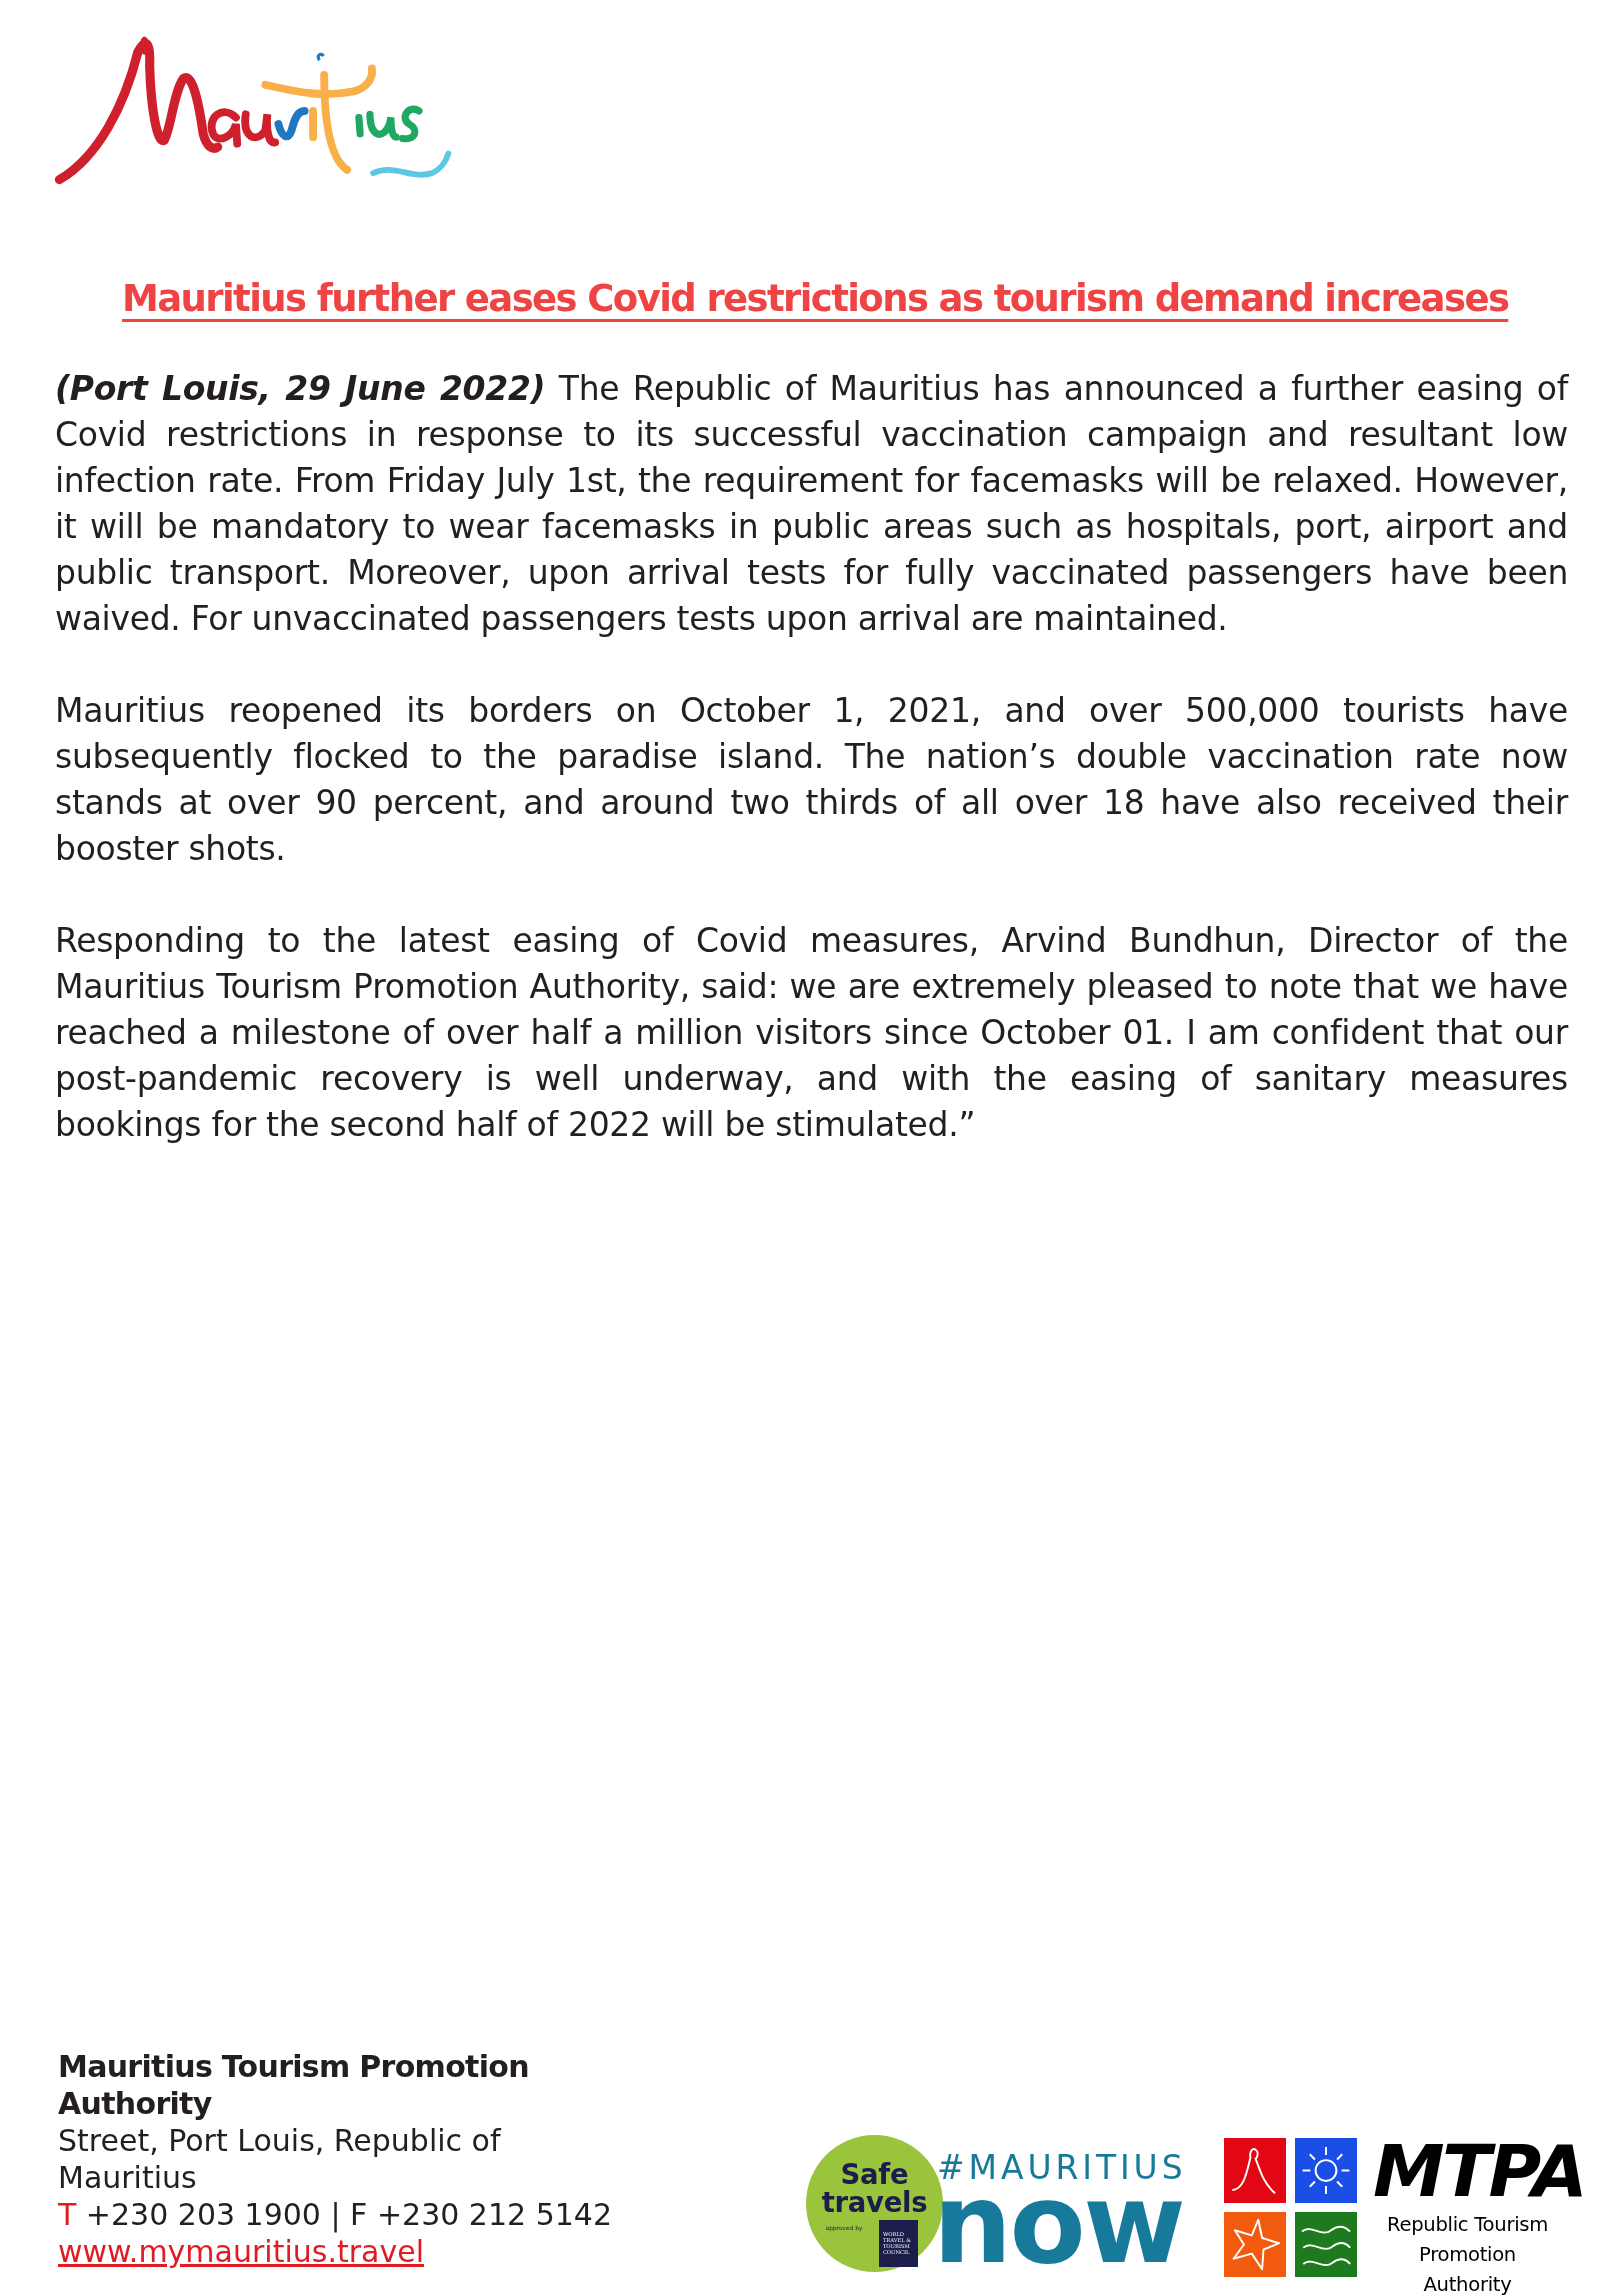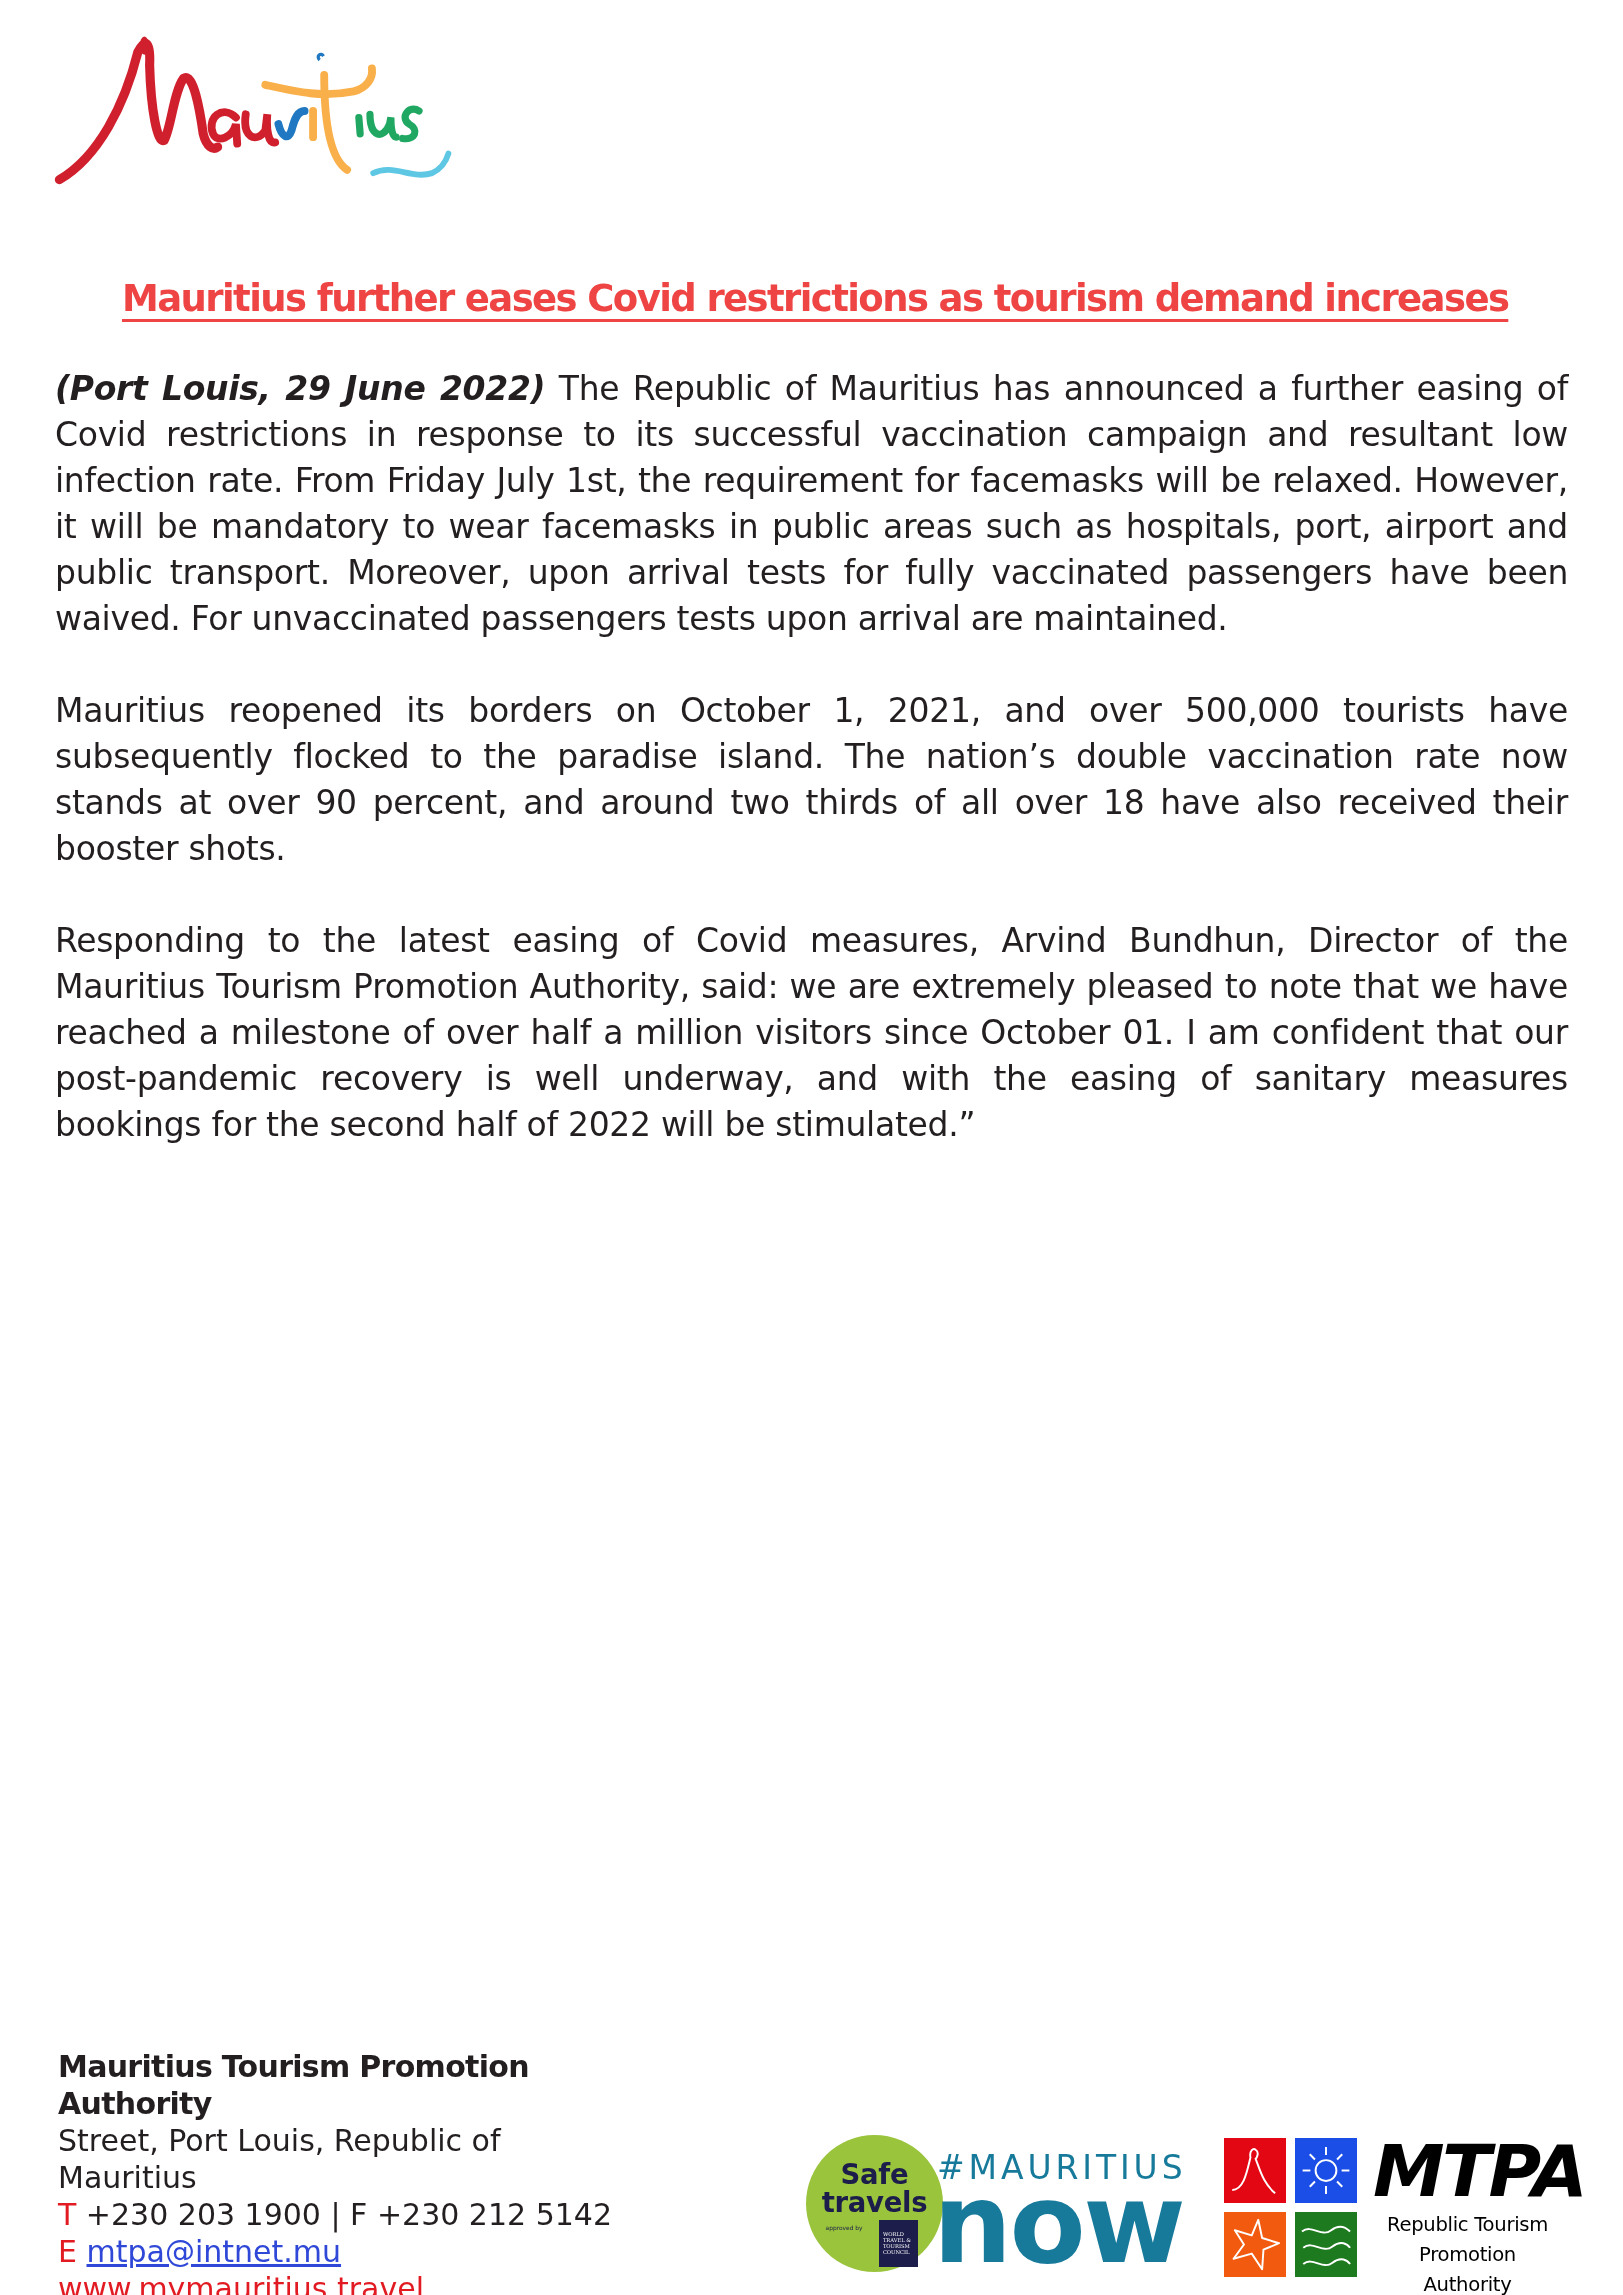--- a/index.html
+++ b/index.html
@@ -116,21 +116,20 @@
 <div class="body">
   <p><span class="dateline">(Port Louis, 29 June 2022)</span><span> The Republic of Mauritius has announced a further easing of Covid restrictions in response to its successful vaccination campaign and resultant low infection rate. From Friday July 1st, the requirement for facemasks will be relaxed. However, it will be mandatory to wear facemasks in public areas such as hospitals, port, airport and public transport. Moreover, upon arrival tests for fully vaccinated passengers have been waived. For unvaccinated passengers tests upon arrival are maintained.</span></p>
   <p>Mauritius reopened its borders on October 1, 2021, and over 500,000 tourists have subsequently flocked to the paradise island. The nation’s double vaccination rate now stands at over 90 percent, and around two thirds of all over 18 have also received their booster shots.</p>
   <p>Responding to the latest easing of Covid measures, Arvind Bundhun, Director of the Mauritius Tourism Promotion Authority, said: we are extremely pleased to note that we have reached a milestone of over half a million visitors since October 01. I am confident that our post-pandemic recovery is well underway, and with the easing of sanitary measures bookings for the second half of 2022 will be stimulated.”</p>
 </div>
 
 <div class="footer-address">
   <div class="org">Mauritius Tourism Promotion Authority</div>
   <div>Street, Port Louis, Republic of Mauritius</div>
   <div><span class="red">T</span><span> +230 203 1900 | F +230 212 5142</span></div>
-  <div><span class="red">E</span> <a class="email-link">mtpa@intnet.mu</a></div>
   <div><a class="web-link">www.mymauritius.travel</a></div>
 </div>
 
 <div class="safe-badge">
   <div class="safe-circle"></div>
   <div class="safe-text">
     <div>Safe</div>
     <div>travels</div>
   </div>
   <div class="approved">approved by</div>

